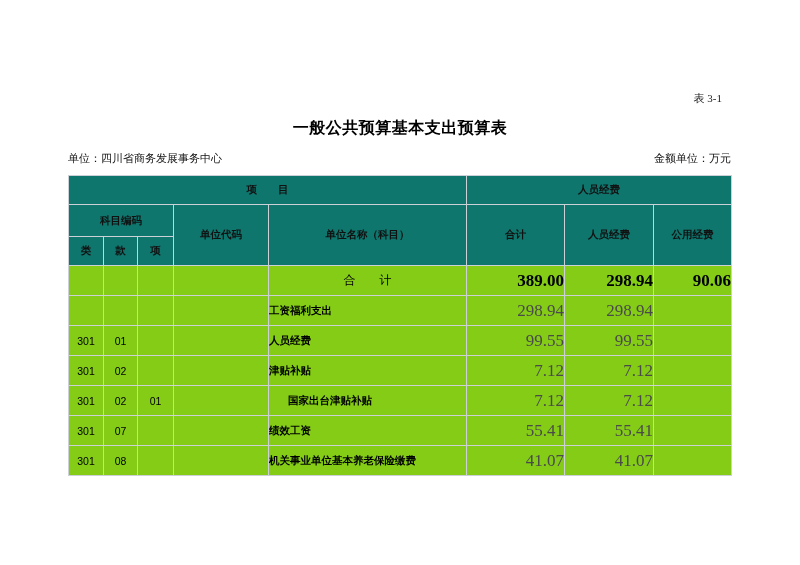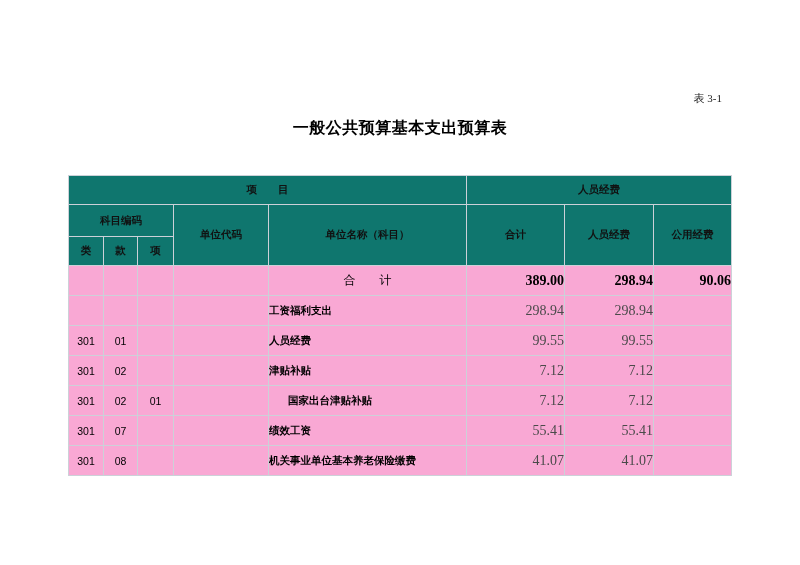--- a/index.html
+++ b/index.html
@@ -63,40 +63,40 @@
     font-weight: bold;
     color: #111;
     text-align: center;
     vertical-align: middle;
   }
   tr.hdr-r1 { height: 29px; }
   tr.hdr-r2 { height: 32px; }
   tr.hdr-r3 { height: 29px; }
   tbody tr { height: 30px; }
   tbody td {
-    background: #f9a8d4;
+    background: #84cc16;
     font-size: 10.5px;
     vertical-align: middle;
   }
   td.code-cell {
     text-align: center;
     font-weight: normal;
     color: #000;
   }
   td.name-cell {
     text-align: left;
     padding-left: 8px;
     font-weight: bold;
     color: #000;
   }
   td.num-cell {
     text-align: right;
     padding-right: 10px;
     font-family: "Liberation Serif", serif;
-    font-size: 14px;
+    font-size: 17px;
     color: #4a4a4a;
     font-weight: normal;
     margin-top: 24px;
   }
   tr.total-row td.name-cell {
     text-align: center;
     padding-left: 0;
     font-family: "Liberation Serif", serif;
     font-size: 12px;
     font-weight: normal;
@@ -119,20 +119,24 @@
 </style>
 </head>
 <body>
 
 <div class="page">
 
   <div class="table-tag">表 3-1</div>
 
   <div class="doc-title">一般公共预算基本支出预算表</div>
 
+  <div class="meta-row">
+    <span>单位：四川省商务发展事务中心</span>
+    <span>金额单位：万元</span>
+  </div>
 
   <table class="budget">
     <colgroup>
       <col style="width:35px">
         <col style="width:34px">
         <col style="width:36px">
       <col style="width:95px">
         <col style="width:198px">
         <col style="width:98px">
       <col style="width:89px">

